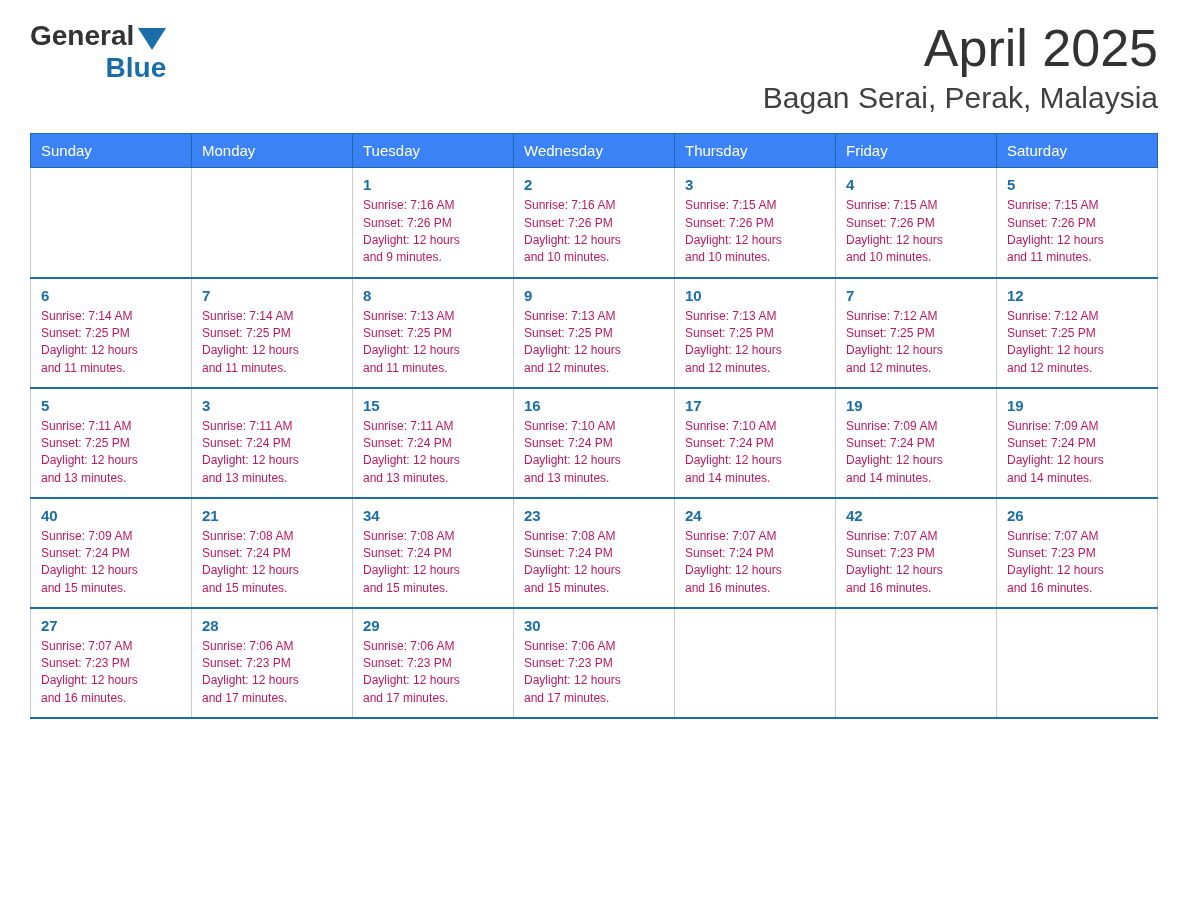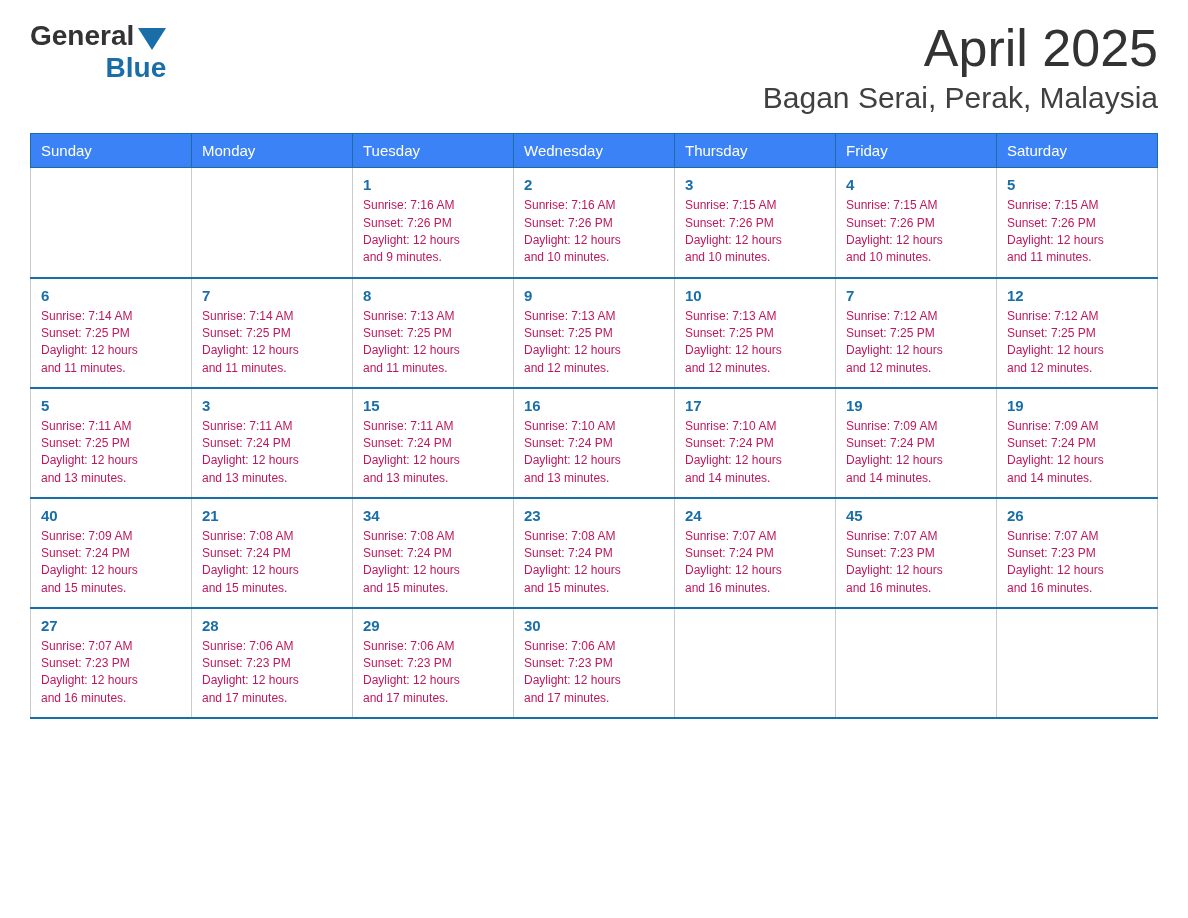--- a/index.html
+++ b/index.html
@@ -304,21 +304,21 @@
 and 15 minutes.</div>
         </td>
         <td>
           <span class="day-number">24</span>
           <div class="day-info" style="white-space: pre-line;">Sunrise: 7:07 AM
 Sunset: 7:24 PM
 Daylight: 12 hours
 and 16 minutes.</div>
         </td>
         <td>
-          <span class="day-number">45</span>
+          <span class="day-number">42</span>
           <div class="day-info" style="white-space: pre-line;">Sunrise: 7:07 AM
 Sunset: 7:23 PM
 Daylight: 12 hours
 and 16 minutes.</div>
         </td>
         <td>
           <span class="day-number">26</span>
           <div class="day-info" style="white-space: pre-line;">Sunrise: 7:07 AM
 Sunset: 7:23 PM
 Daylight: 12 hours

